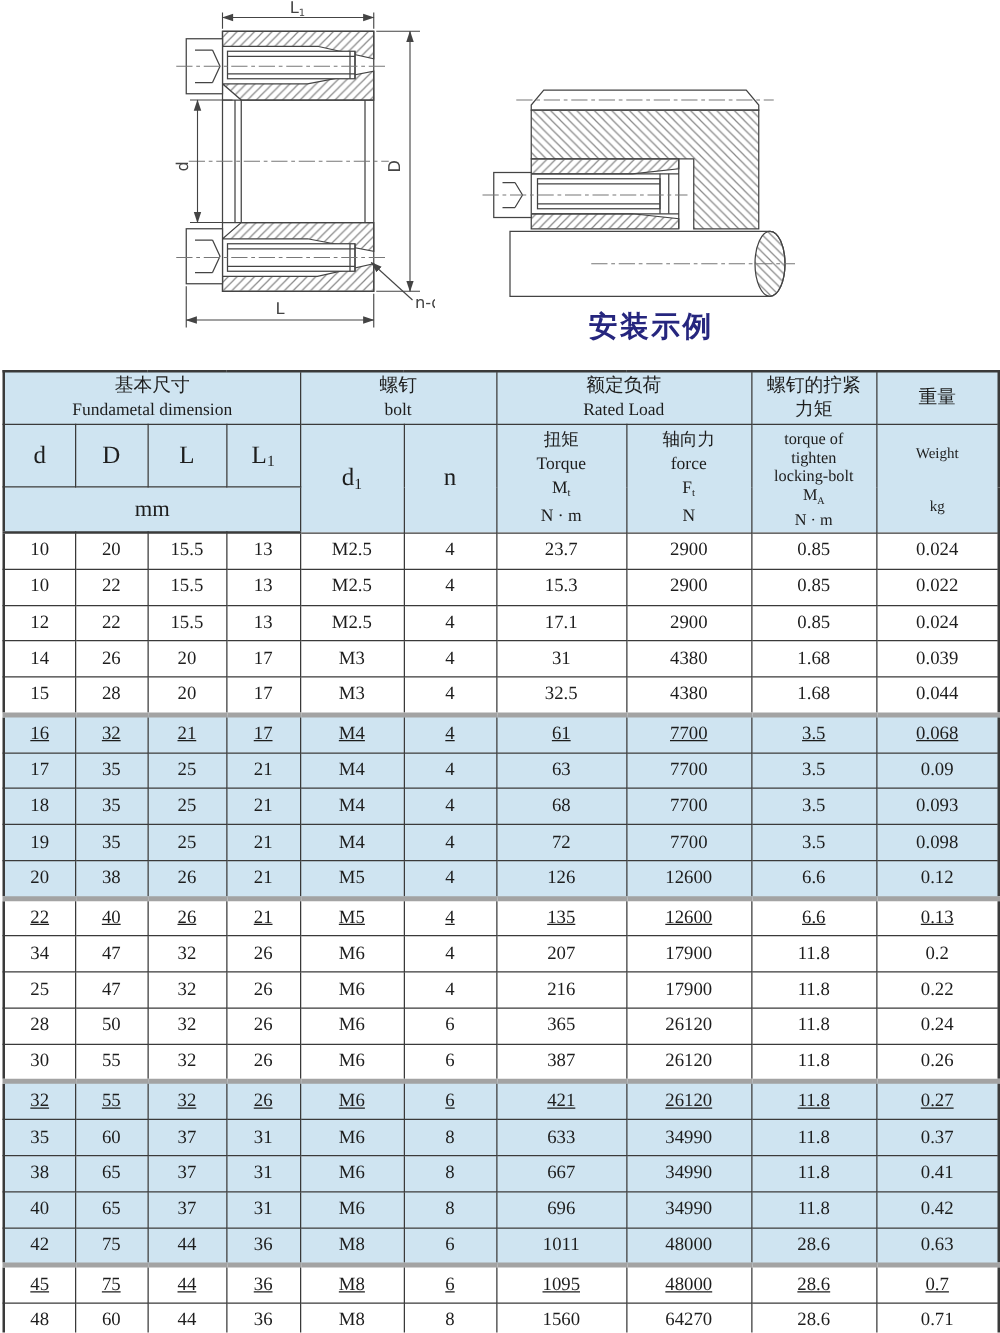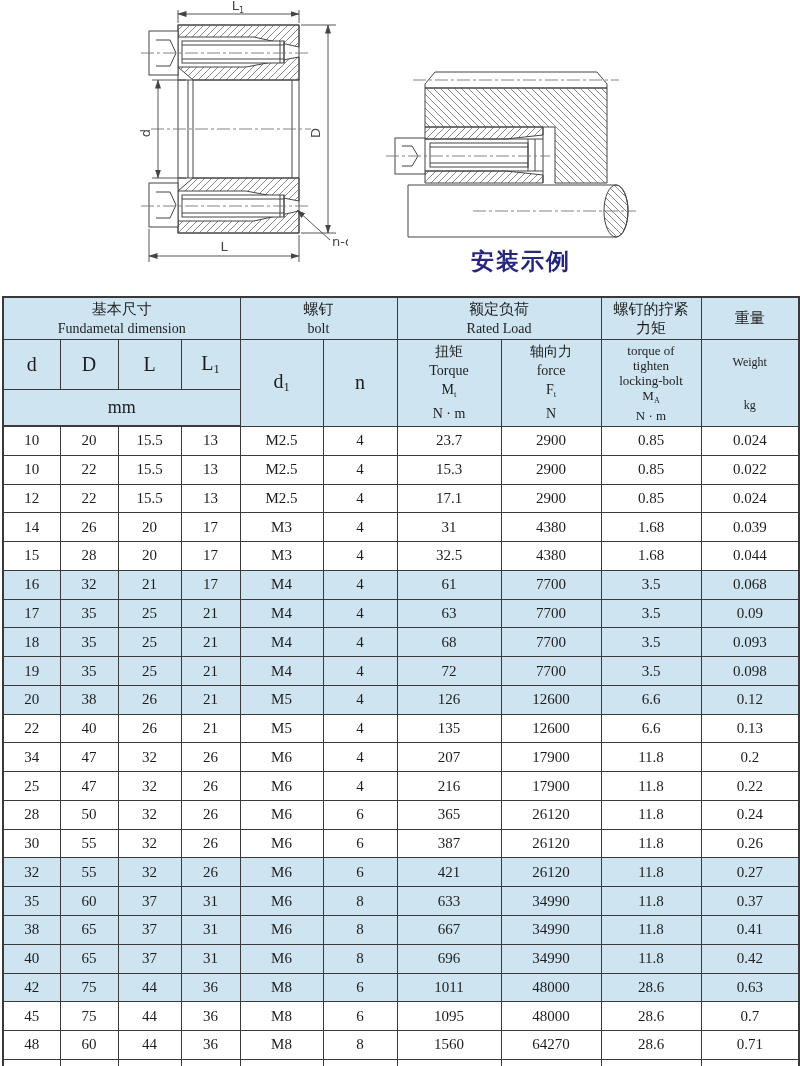--- a/index.html
+++ b/index.html
@@ -36,21 +36,21 @@
   .letter{font-size:20px;}
   .mm-cell{font-size:18px;}
   .stack{font-size:14px;line-height:19px;text-align:center;}
   .stack.small{font-size:13px;line-height:15px;margin-top:30px;}
   .wt{font-size:12px;}
   .wt .wtop{margin-top:10px;}
   .wt .wbot{margin-top:28px;margin-bottom:8px;font-family:Liberation Serif, serif;}
   .sub{font-size:62%;vertical-align:-3px;}
   tbody td{font-size:15px;height:27.78px;background:#ffffff;}
   tbody tr.shaded td{background:#cfe4f1;}
-  tbody tr.group-start td{border-top:1px solid #a3a3a3;}
+  tbody tr.group-start td{border-top:4px solid #a3a3a3;text-decoration:underline;}
   thead tr.b3 th{border-bottom:2px solid #3a3a3a;}
 </style>
 </head>
 <body>
 
 <svg id="left-drawing" class="drawing" width="252" height="292" viewBox="0 0 252 292" xmlns="http://www.w3.org/2000/svg">
   <defs>
     <pattern id="h1" width="7" height="7" patternUnits="userSpaceOnUse">
       <path d="M0,7 L7,0 M-1,1 L1,-1 M6,8 L8,6" stroke="#8a8a8a" stroke-width="1" fill="none"></path>
     </pattern>

